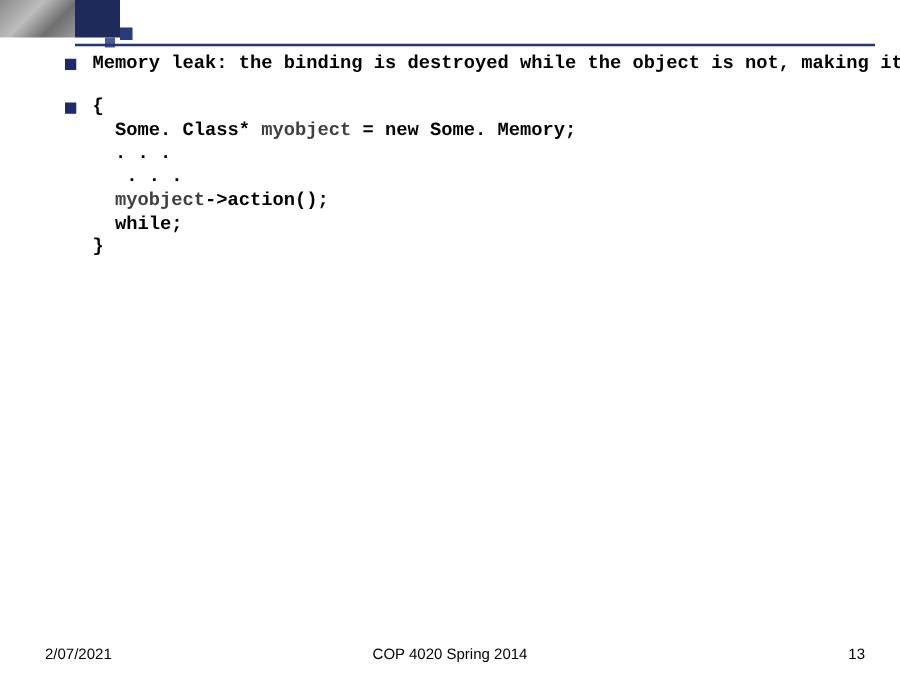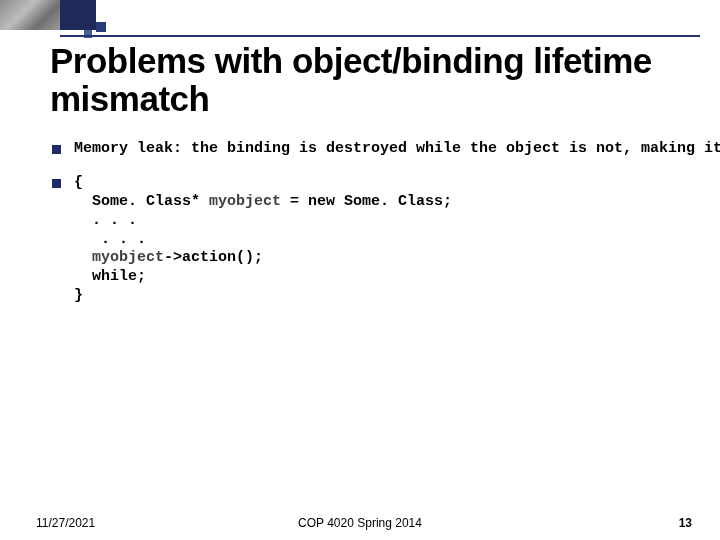--- a/index.html
+++ b/index.html
@@ -75,49 +75,48 @@
   .code{color:#000}
   .kw{color:#404040}
   .footer{
     position:absolute;
     left:0;right:0;bottom:10px;
     font-size:12px;
     color:#000;
   }
   .footer .date{position:absolute;left:36px;bottom:0}
   .footer .course{position:absolute;left:0;right:0;text-align:center;bottom:0}
-  .footer .page{position:absolute;right:28px;bottom:0;font-weight:bold}
+  .footer .page{position:absolute;right:28px;bottom:0;font-weight:normal}
 </style>
 </head>
 <body>
 
 <div class="decor">
   <div class="photo"></div>
   <div class="navy"></div>
   <div class="sq1"></div>
   <div class="sq2"></div>
   <div class="line"></div>
 </div>
 
 <div class="slide">
-  <h1>Problems with object/binding lifetime mismatch</h1>
 
   <ul class="bullets">
     <li>
       <div class="mono">Memory leak: the binding is destroyed while the object is not, making it noway to access/delete the object</div>
     </li>
     <li>
       <div class="mono code"><span>{</span>
-<span>  Some. Class* </span><span class="kw">myobject</span><span> = new Some. Class;</span>
+<span>  Some. Class* </span><span class="kw">myobject</span><span> = new Some. Memory;</span>
 <span>  . . .</span>
 <span>   . . .</span>
 <span>  </span><span class="kw">myobject</span><span>-&gt;action();</span>
 <span>  while;</span>
 <span>}</span></div>
     </li>
   </ul>
 </div>
 
 <div class="footer">
-  <span class="date">11/27/2021</span>
+  <span class="date">2/07/2021</span>
   <span class="course">COP 4020 Spring 2014</span>
   <span class="page">13</span>
 </div>
 
 </body></html>

